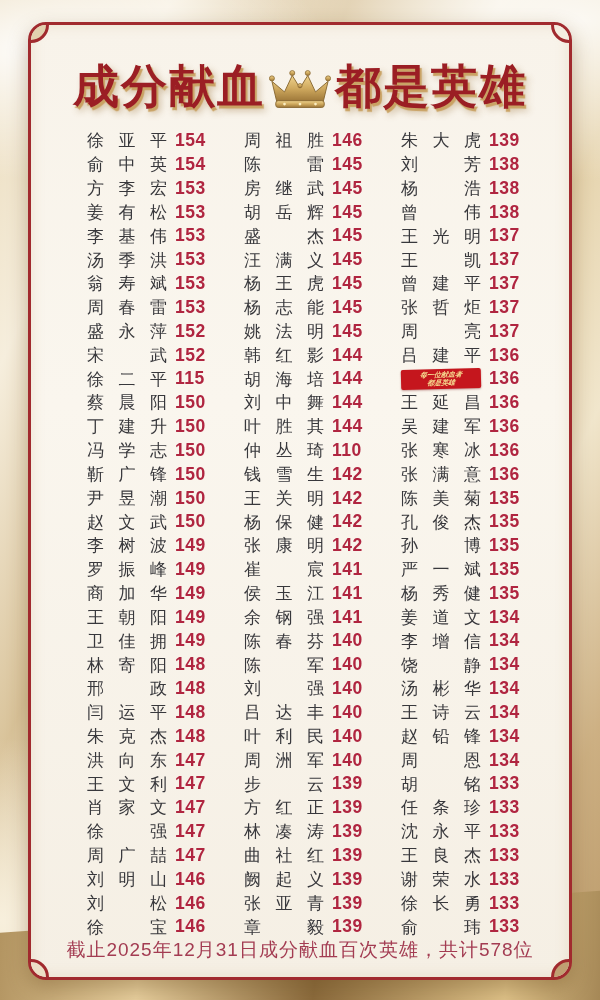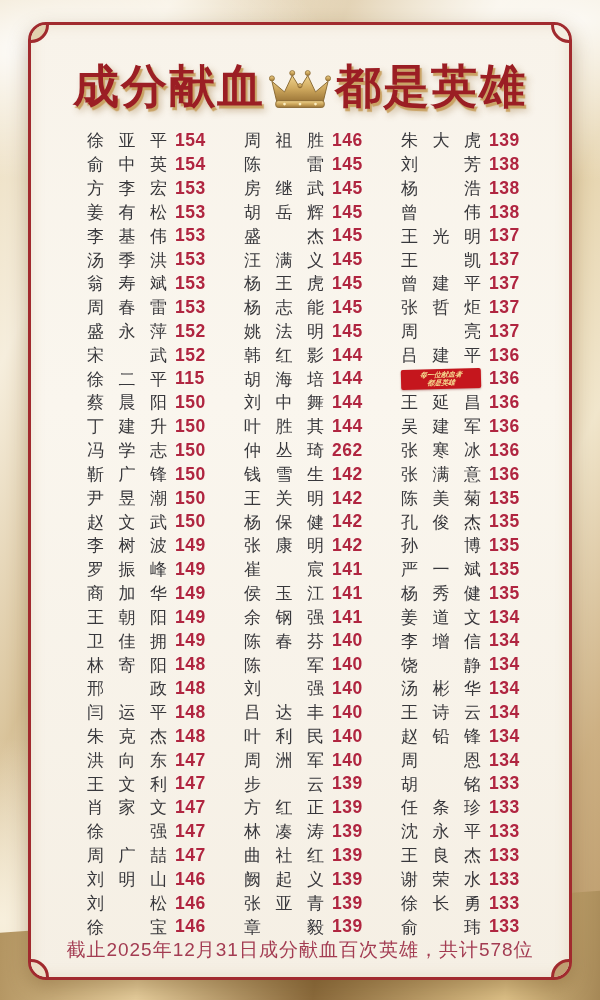--- a/index.html
+++ b/index.html
@@ -450,21 +450,21 @@
               <span>其</span>
             </span>
             <span class="count">144</span>
           </div>
           <div class="row">
             <span class="name">
               <span>仲</span>
               <span>丛</span>
               <span>琦</span>
             </span>
-            <span class="count">262</span>
+            <span class="count">110</span>
           </div>
           <div class="row">
             <span class="name">
               <span>钱</span>
               <span>雪</span>
               <span>生</span>
             </span>
             <span class="count">142</span>
           </div>
           <div class="row">

